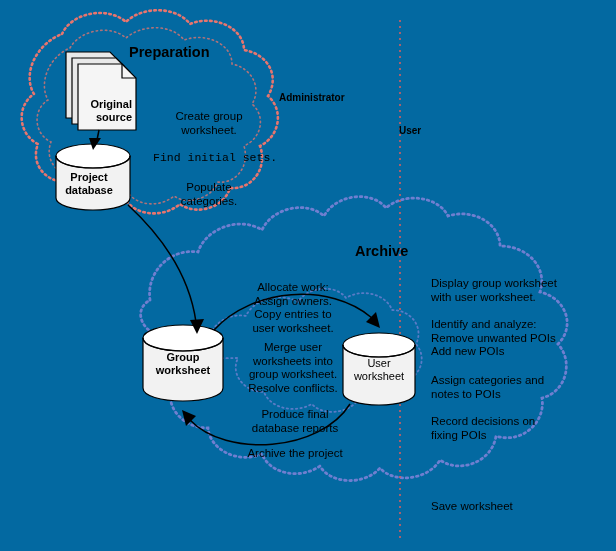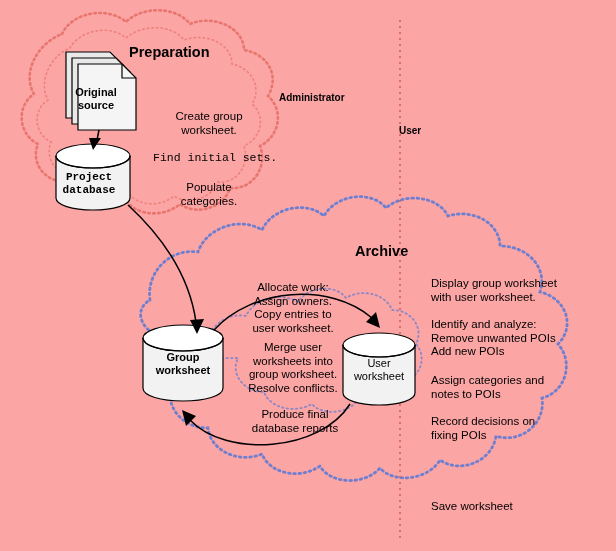--- a/index.html
+++ b/index.html
@@ -4,21 +4,21 @@
 <style>
   html, body {
     margin: 0;
     padding: 0;
     background: #ffffff;
   }
   #stage {
     position: relative;
     width: 616px;
     height: 551px;
-    background: #fca5a5;
+    background: #0369a1;
     font-family: "Liberation Sans", sans-serif;
     overflow: hidden;
   }
   #stage svg.layer {
     position: absolute;
     left: 0;
     top: 0;
     width: 616px;
     height: 551px;
   }
@@ -141,23 +141,23 @@
       <polygon points="182,410 196,416 186,426" fill="#000000" stroke="none"></polygon>
     </g>
   </svg>
 
   <div class="lbl title-lbl" style="left:129px; top:44px;">Preparation</div>
   <div class="lbl title-lbl" style="left:355px; top:243px;">Archive</div>
 
   <div class="lbl role-lbl" style="left:279px; top:92px;">Administrator</div>
   <div class="lbl role-lbl" style="left:399px; top:125px;">User</div>
 
-  <div class="lbl node-lbl" style="left:60px; top:86px; width:72px;">Original
+  <div class="lbl node-lbl" style="left:60px; top:98px; width:72px;text-align:right;">Original
 source</div>
-  <div class="lbl node-lbl" style="left:57px; top:171px; width:64px;font-family:Liberation Mono, monospace;">Project
+  <div class="lbl node-lbl" style="left:57px; top:171px; width:64px;">Project
 database</div>
   <div class="lbl node-lbl" style="left:147px; top:351px; width:72px;">Group
 worksheet</div>
   <div class="lbl node-lbl-plain" style="left:343px; top:357px; width:72px;">User
 worksheet</div>
 
   <div class="lbl step-lbl" style="left:151px; top:110px; width:116px;">Create group
 worksheet.</div>
   <div class="lbl step-lbl" style="left:153px; top:151px; width:116px;font-family:Liberation Mono, monospace;">Find initial sets.</div>
   <div class="lbl step-lbl" style="left:151px; top:181px; width:116px;">Populate
@@ -166,20 +166,21 @@
   <div class="lbl step-lbl" style="left:231px; top:281px; width:124px;">Allocate work:
 Assign owners.
 Copy entries to
 user worksheet.</div>
   <div class="lbl step-lbl" style="left:231px; top:341px; width:124px;">Merge user
 worksheets into
 group worksheet.
 Resolve conflicts.</div>
   <div class="lbl step-lbl" style="left:235px; top:408px; width:120px;">Produce final
 database reports</div>
+  <div class="lbl step-lbl" style="left:231px; top:447px; width:128px;">Archive the project</div>
 
   <div class="lbl side-lbl" style="left:431px; top:277px; width:160px;">Display group worksheet
 with user worksheet.</div>
   <div class="lbl side-lbl" style="left:431px; top:318px; width:160px;">Identify and analyze:
 Remove unwanted POIs
 Add new POIs</div>
   <div class="lbl side-lbl" style="left:431px; top:374px; width:160px;">Assign categories and
 notes to POIs</div>
   <div class="lbl side-lbl" style="left:431px; top:415px; width:160px;">Record decisions on
 fixing POIs</div>

